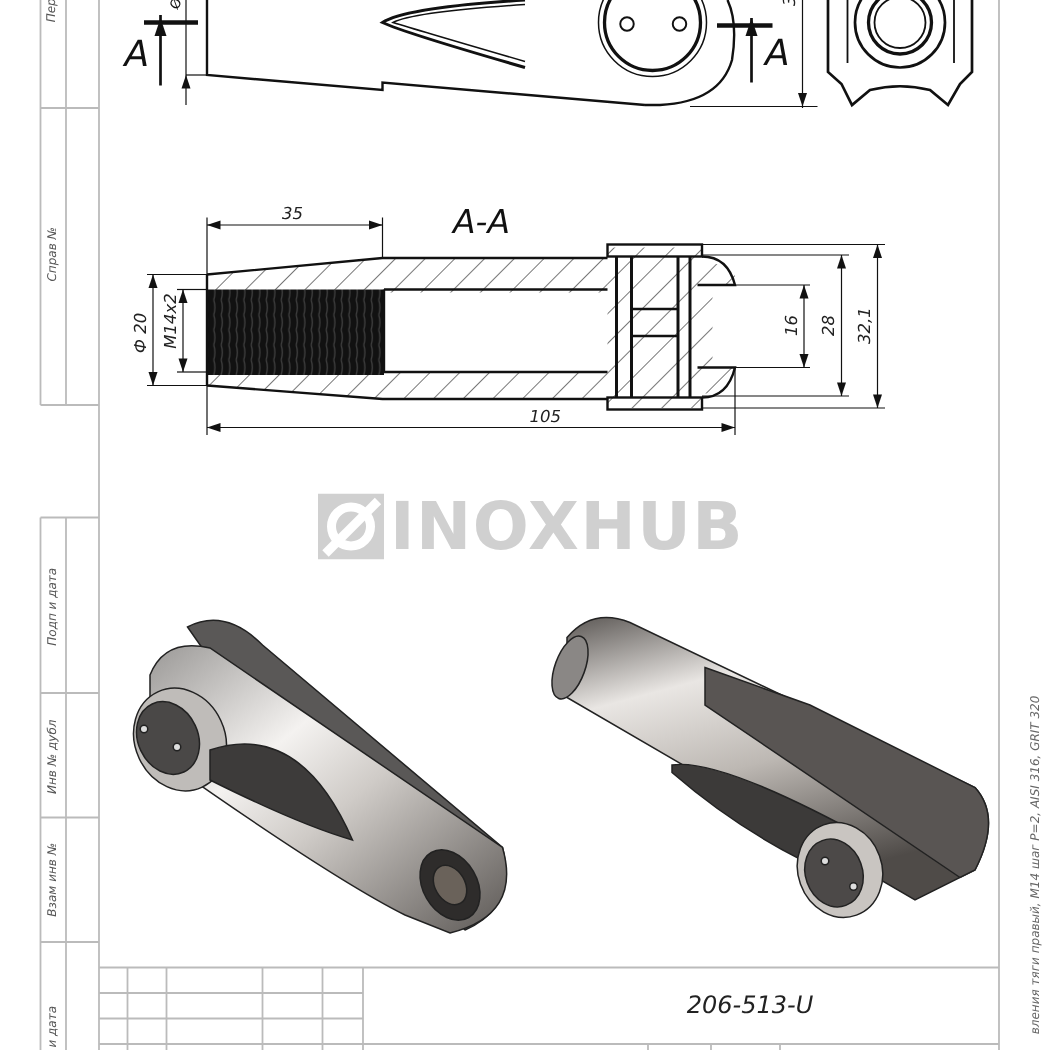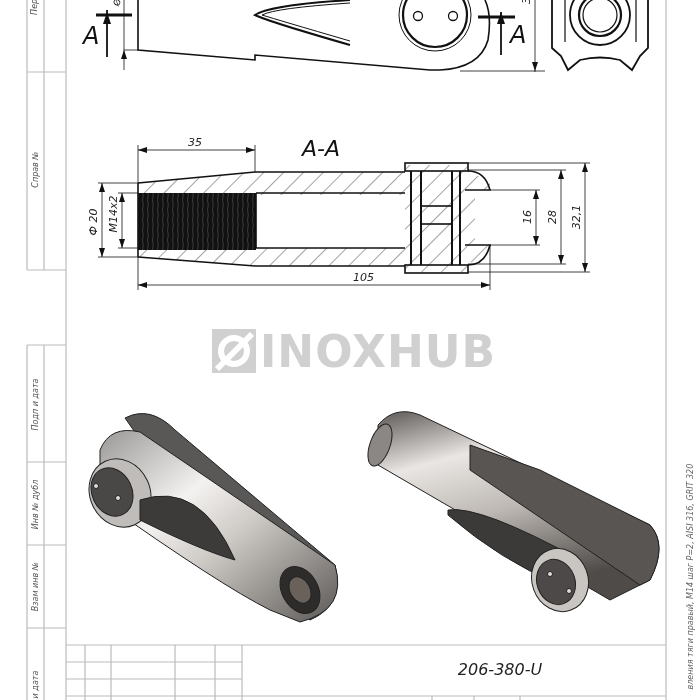--- a/index.html
+++ b/index.html
@@ -233,14 +233,14 @@
     <path d="M470,445 L540,470 L650,525 Q668,545 650,580 L640,585 L470,470 Z" fill="#595553"></path>
     <path d="M448,510 Q480,505 580,560 L560,585 Q500,560 448,515 Z" fill="#3c3a39"></path>
     <ellipse cx="560" cy="580" rx="28" ry="32" fill="#c9c5c1" transform="rotate(-20 560 580)"></ellipse>
     <ellipse cx="556" cy="582" rx="19" ry="23" fill="#4c4948" transform="rotate(-20 556 582)"></ellipse>
     <circle cx="550" cy="574" r="2.5" fill="#ddd"></circle>
     <circle cx="569" cy="591" r="2.5" fill="#ddd"></circle>
     <ellipse cx="380" cy="445" rx="10" ry="22" fill="#8a8785" transform="rotate(20 380 445)"></ellipse>
   </g>
 </svg>
 
-<div class="title-code">206-380-U</div>
+<div class="title-code">206-513-U</div>
 <div class="side-note">вления тяги правый, M14 шаг P=2, AISI 316, GRIT 320</div>
 
 </body></html>

